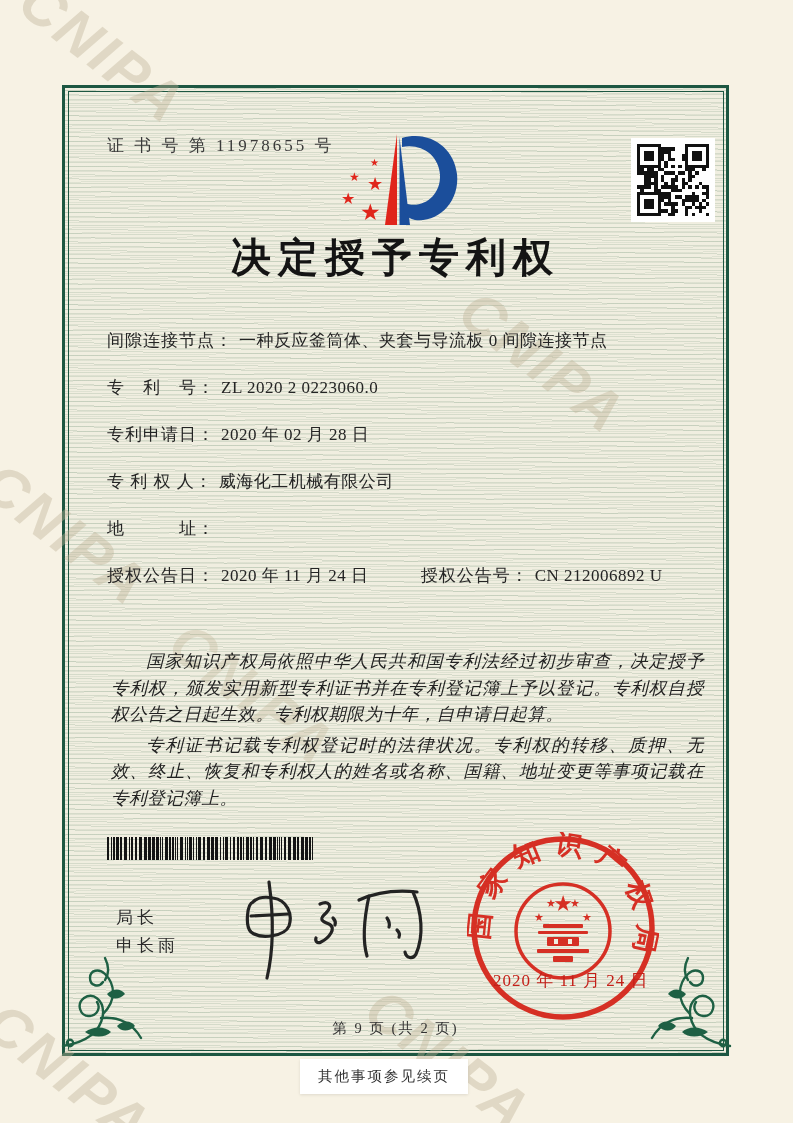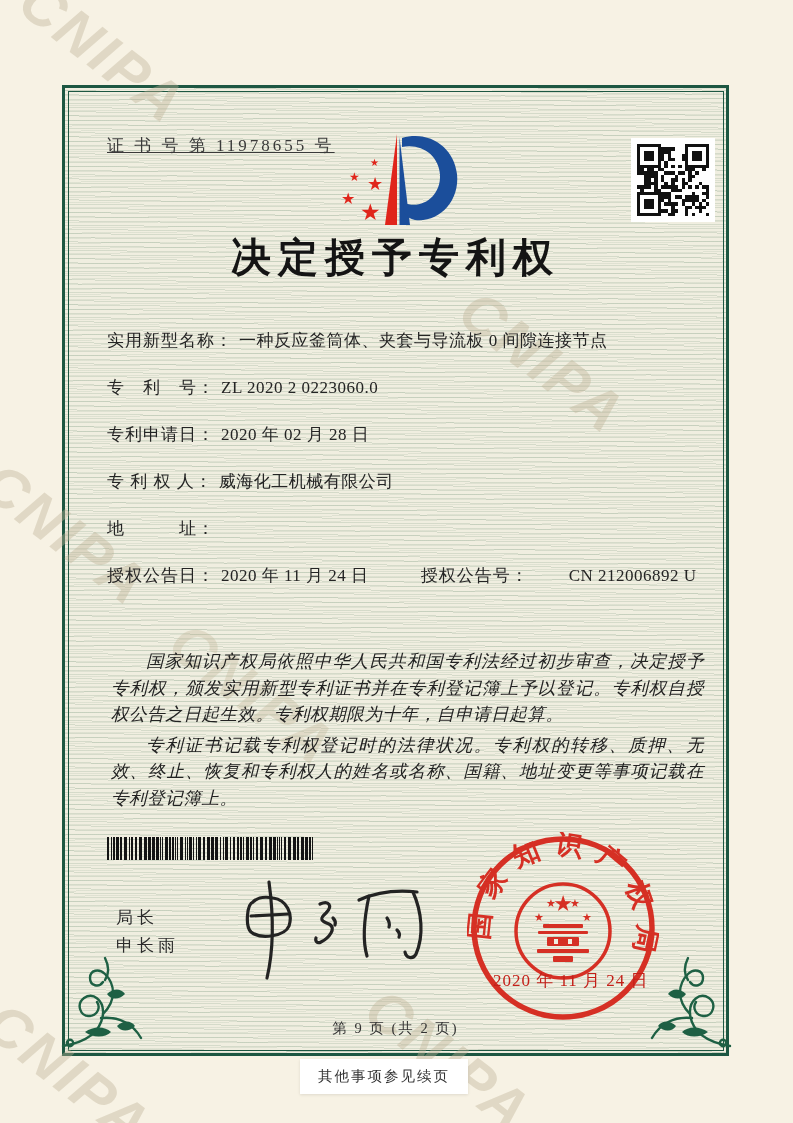--- a/index.html
+++ b/index.html
@@ -36,21 +36,21 @@
   }
   .wm1{left:-58px;top:-70px;}
   .wm2{left:382px;top:240px;}
   .wm3{left:-95px;top:412px;}
   .wm4{left:92px;top:572px;color:rgba(190,180,150,0.33);}
   .wm5{left:288px;top:938px;}
   .wm6{left:-92px;top:952px;}
   
   .cert-no{
     position:absolute;left:42px;top:46px;
-    font-size:17px;letter-spacing:3px;color:#3a3a3a;text-decoration:underline;
+    font-size:17px;letter-spacing:3px;color:#3a3a3a;
   }
   .logo{position:absolute;left:266px;top:36px;}
   .qr-patch{
     position:absolute;left:566px;top:50px;width:84px;height:84px;
     background:#fff;
   }
   .qr-patch svg{position:absolute;left:6px;top:6px;}
   .title{
     position:absolute;left:0;right:0;top:142px;
     text-align:center;
@@ -60,21 +60,21 @@
   
   .fields{position:absolute;left:42px;top:241px;width:600px;}
   .field-row{
     display:flex;align-items:baseline;
     height:24px;margin-bottom:23px;
     font-size:17px;line-height:24px;color:#242424;
     white-space:nowrap;
   }
   .field-label{letter-spacing:1px;}
   .field-value{margin-left:6px;letter-spacing:0.5px;}
-  .grant-extra{margin-left:52px;display:flex;align-items:baseline;gap:34px;}
+  .grant-extra{margin-left:52px;display:flex;align-items:baseline;}
   
   .paras{
     position:absolute;left:42px;top:556px;width:601px;
     font-size:17.5px;line-height:26.6px;
     font-style:italic;letter-spacing:0.6px;
     text-align:justify;color:#222;
   }
   .paras p{margin:4px;text-indent:2em;}
   
   .barcode{
@@ -382,21 +382,21 @@
           <rect x="16" y="20" width="1" height="1"></rect>
           <rect x="20" y="20" width="1" height="1"></rect>
         </g>
     </svg>
   </div>
 
   <div class="title">决定授予专利权</div>
 
   <div class="fields">
     <div class="field-row">
-      <span class="field-label">实用新型名称：</span>
+      <span class="field-label">间隙连接节点：</span>
       <span class="field-value">一种反应釜筒体、夹套与导流板 0 间隙连接节点</span>
     </div>
     <div class="field-row">
       <span class="field-label">专　利　号：</span>
       <span class="field-value">ZL 2020 2 0223060.0</span>
     </div>
     <div class="field-row">
       <span class="field-label">专利申请日：</span>
       <span class="field-value">2020 年 02 月 28 日</span>
     </div>

